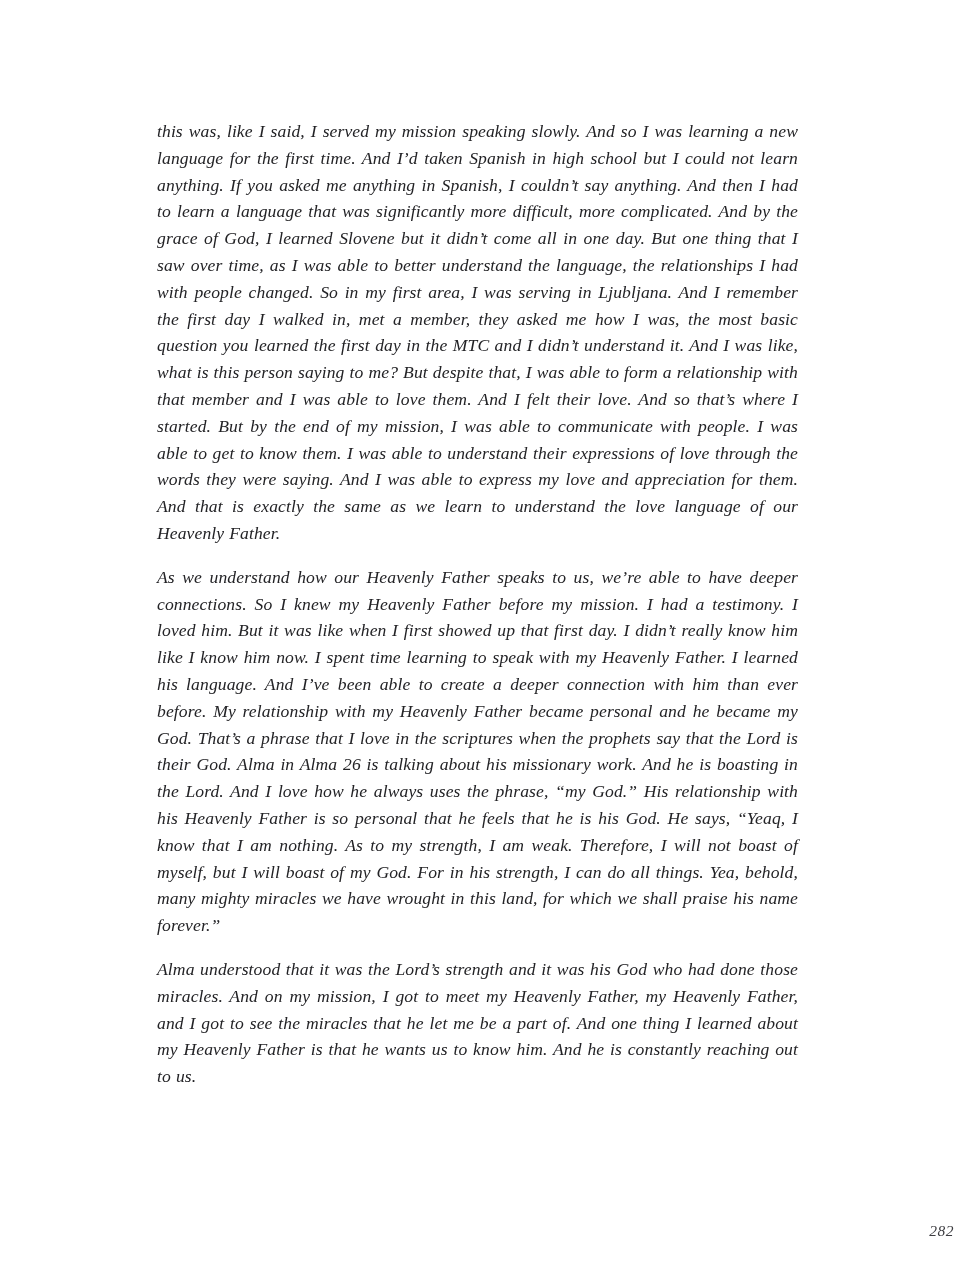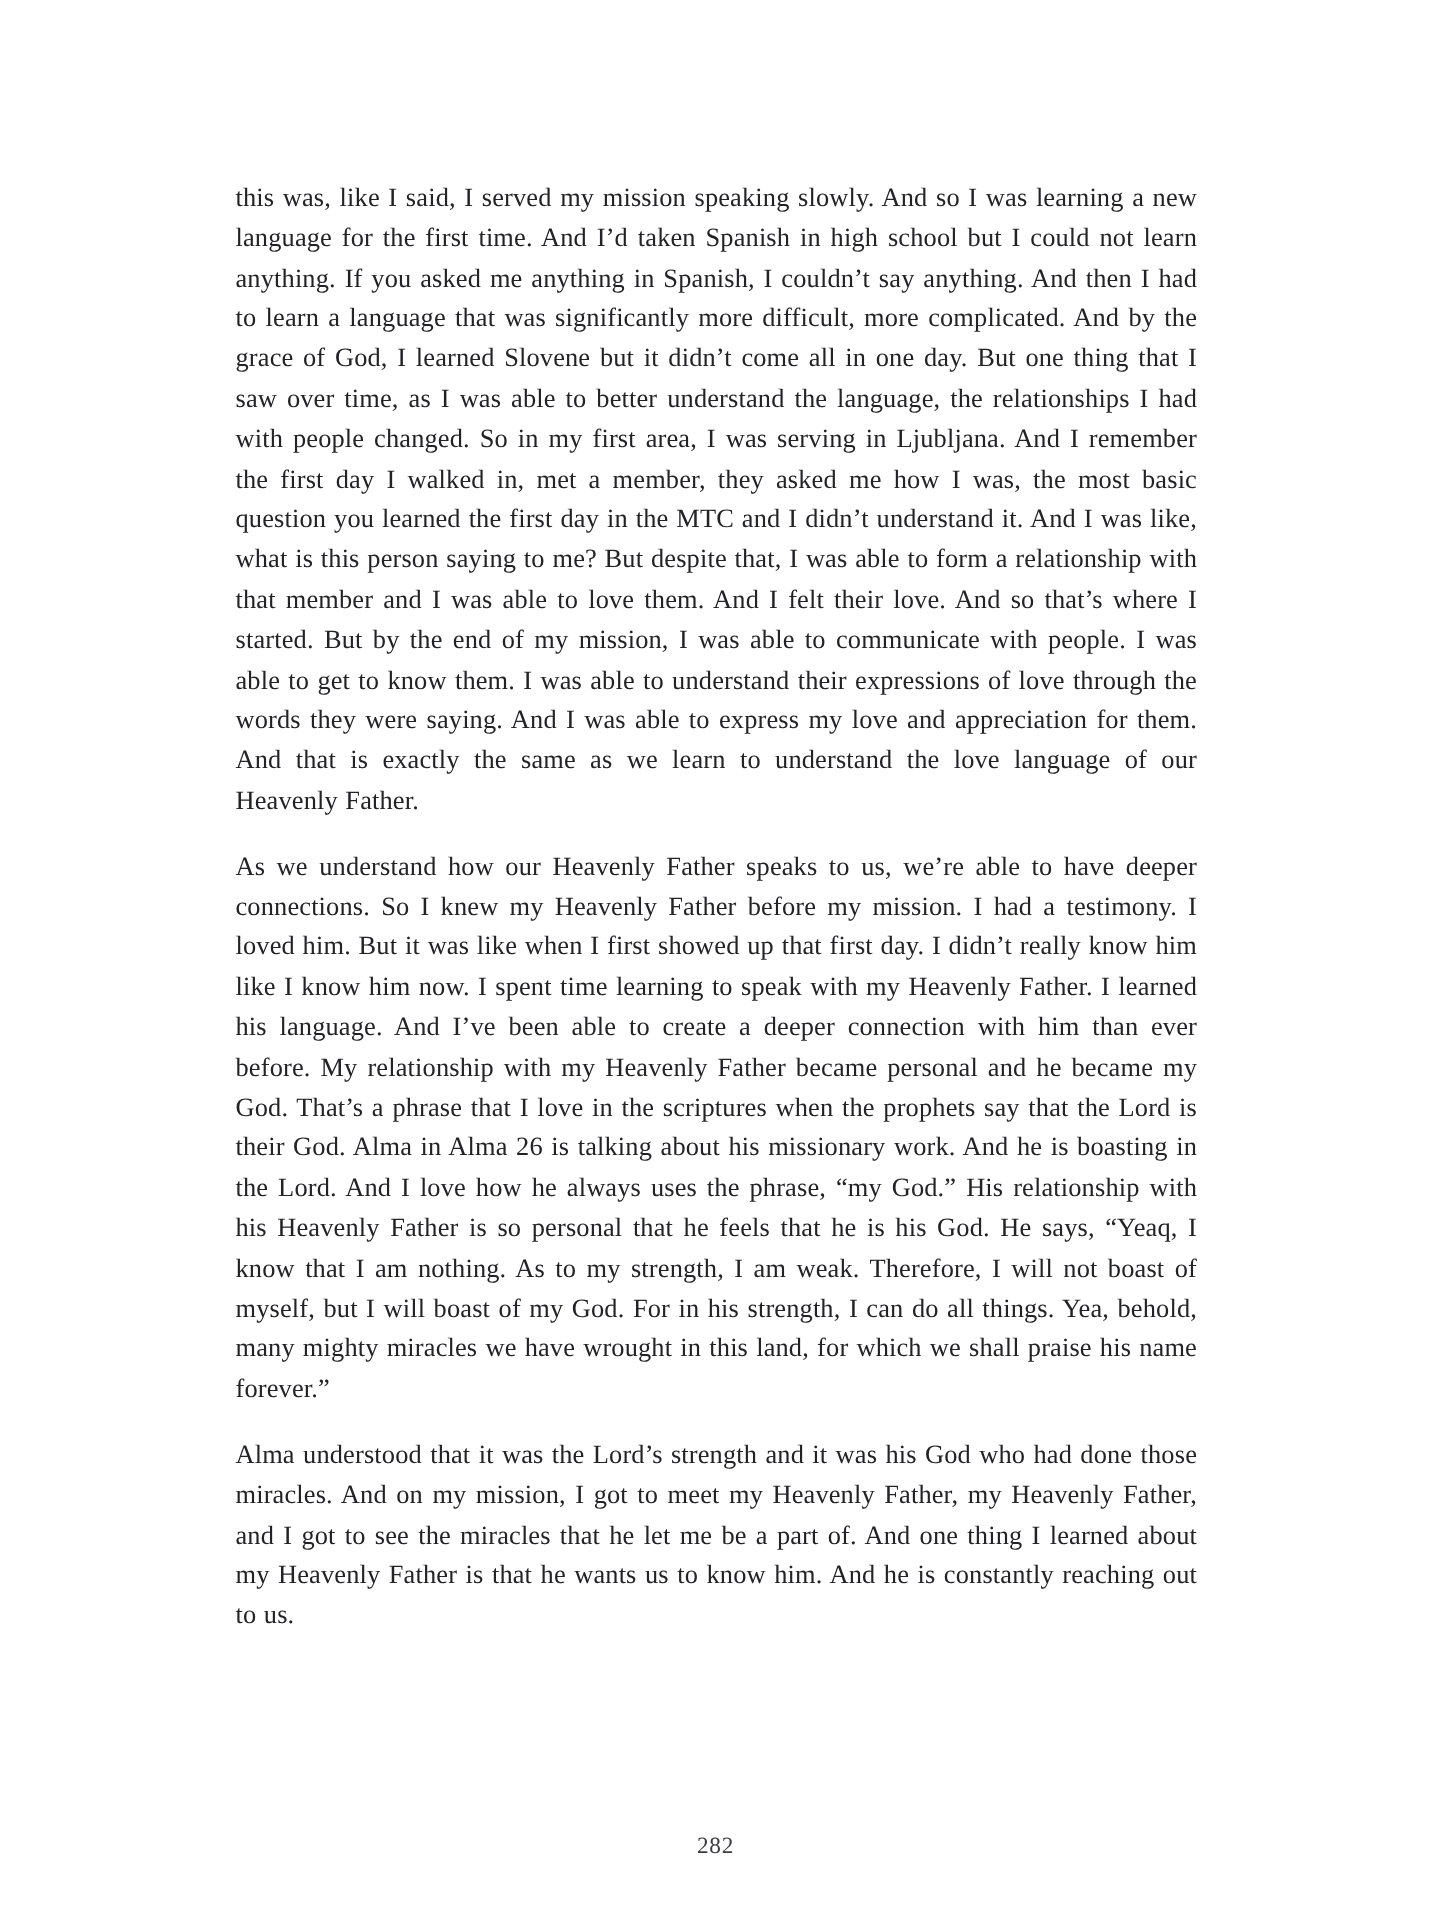--- a/index.html
+++ b/index.html
@@ -1,15 +1,15 @@
 <!DOCTYPE html>
 <html><head>
 <meta charset="utf-8">
 <style>
-  * { margin: 0; padding: 0; box-sizing: border-box; }
+  * { margin: 0; padding: 0; box-sizing: border-box; font-style: italic; }
 
   html, body {
     width: 954px;
     height: 1276px;
     background: #ffffff;
     font-family: "Liberation Serif", "DejaVu Serif", serif;
     color: #1d1d1f;
     overflow: hidden;
   }
 
@@ -40,21 +40,21 @@
 
   .text-block p:last-child {
     margin-bottom: 16px;
   }
 
   .page-footer {
     position: absolute;
     left: 0;
     top: 1222px;
     width: 954px;
-    text-align: center;
+    text-align: right;
   }
 
   .page-number {
     font-size: 15.5px;
     color: #3c3c40;
     letter-spacing: 0.5px;
   }
 </style>
 </head>
 <body>

